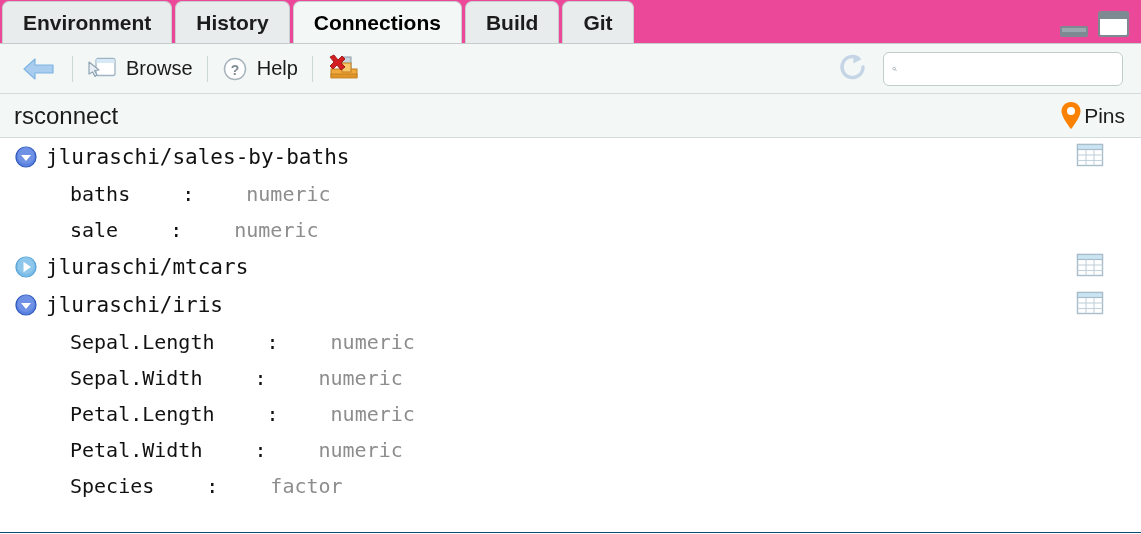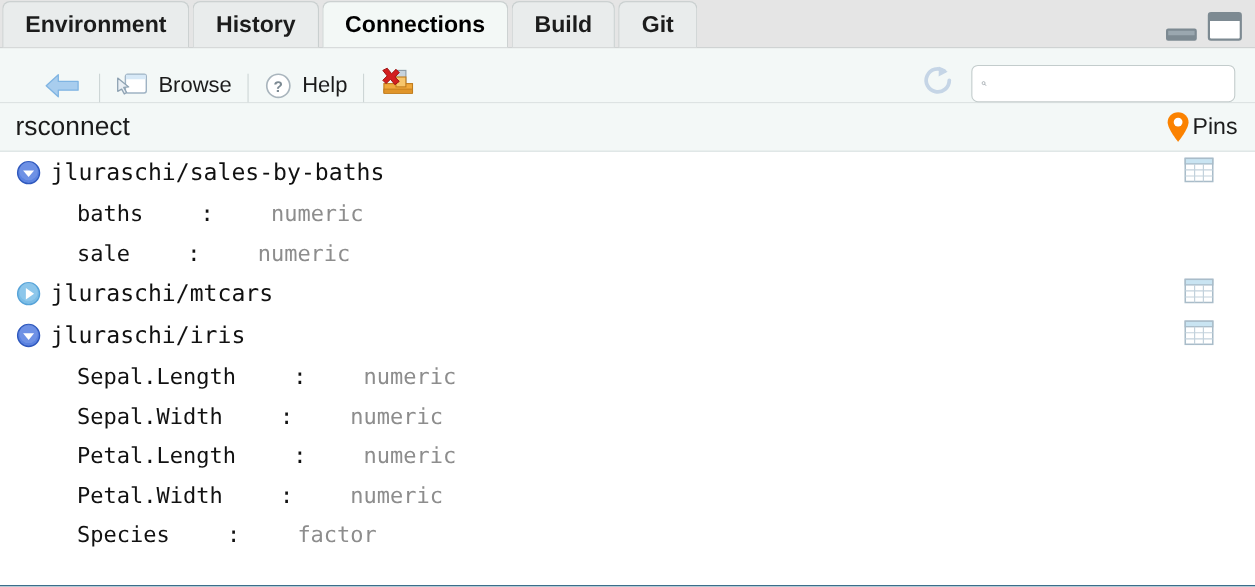--- a/index.html
+++ b/index.html
@@ -17,21 +17,21 @@
     height: 534px;
     overflow: hidden;
     background: #ffffff;
     box-sizing: border-box;
   }
 
   
   .tabbar {
     position: relative;
     height: 44px;
-    background: #e5e5e5;
+    background: #ec4899;
     display: flex;
     align-items: flex-end;
     box-sizing: border-box;
     border-bottom: 1px solid #c6cccc;
     text-align: center;
   }
   .tab {
     height: 42px;
     display: flex;
     align-items: center;
@@ -79,22 +79,22 @@
     border-top-width: 8px;
   }
 
   
   .toolbar {
     position: relative;
     height: 50px;
     background: #f3f8f7;
     border-bottom: 1px solid #d3dbdb;
     display: flex;
-    align-items: flex-end;
-    padding: 0 28px;
+    align-items: center;
+    padding: 0 10px;
     box-sizing: border-box;
   }
   .tb-item {
     display: flex;
     align-items: center;
     gap: 9px;
     padding: 2px 6px;
     cursor: default;
     color: #1b1b1b;
     font-size: 20px;

